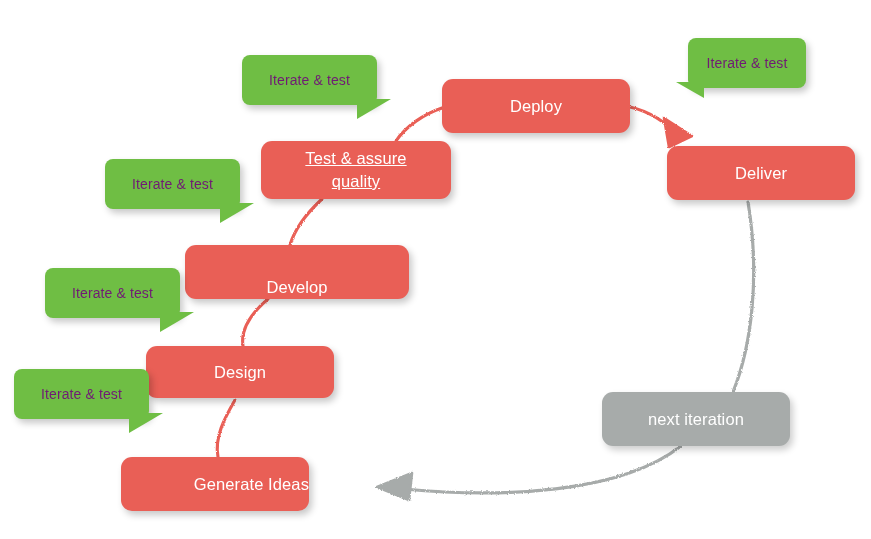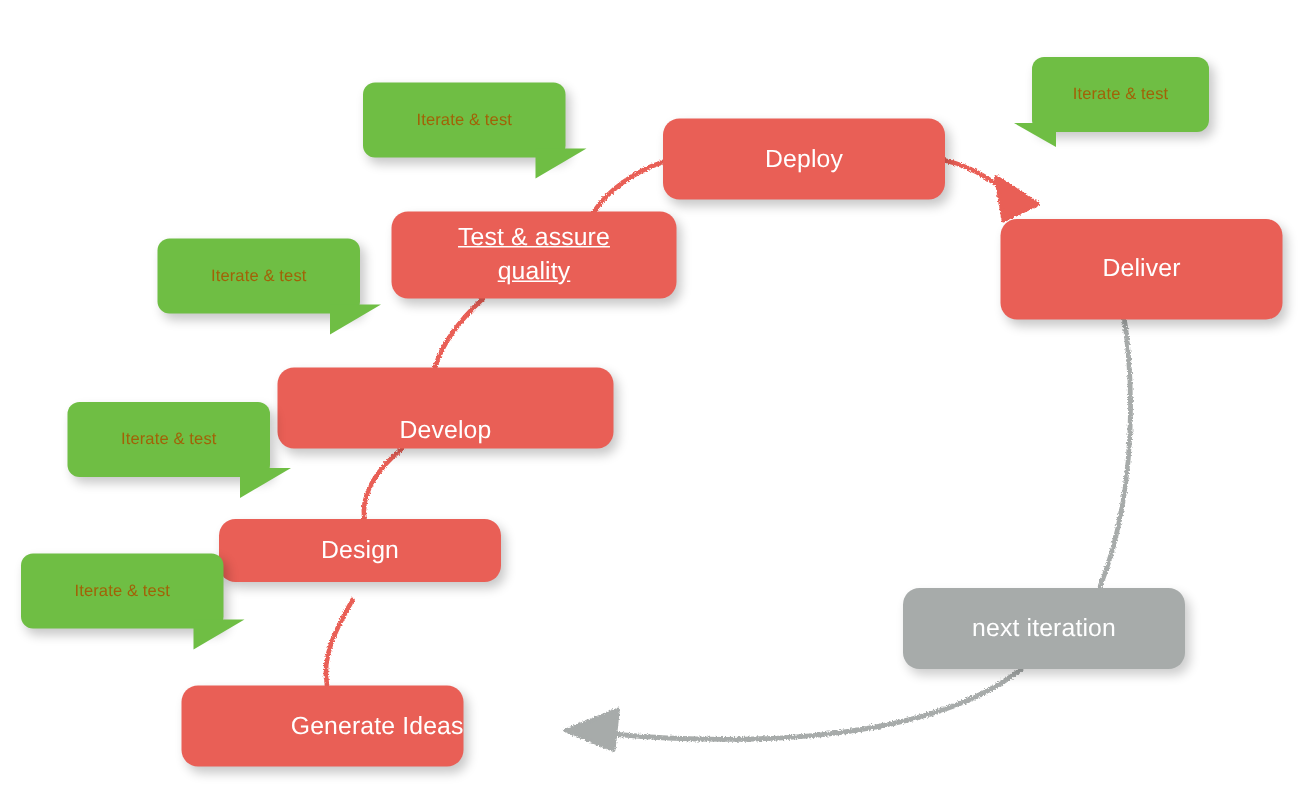--- a/index.html
+++ b/index.html
@@ -61,22 +61,22 @@
   }
   .bubble .label {
     position: absolute;
     left: 0;
     top: 0;
     right: 0;
     bottom: 0;
     display: flex;
     align-items: center;
     justify-content: center;
-    color: #a16207;
-    font-size: 11px;
+    color: #701a75;
+    font-size: 14px;
     letter-spacing: 0.1px;
     z-index: 2;
   }
   .bubble .tail {
     position: absolute;
     width: 0;
     height: 0;
     z-index: 1;
   }
   
@@ -137,37 +137,37 @@
 
     <g filter="url(#roughg)">
       <path d="M377,487 L412,473 L409,500 Z" fill="#a7abaa" stroke="#a7abaa" stroke-width="2.6" stroke-linejoin="round"></path>
     </g>
   </svg>
 
   <div class="node red" style="left:121px; top:457px; width:188px; height:54px;justify-content:flex-end;">
     <span>Generate Ideas</span>
   </div>
 
-  <div class="node red" style="left:146px; top:346px; width:188px; height:42px;">
+  <div class="node red" style="left:146px; top:346px; width:188px; height:52px;">
     <span>Design</span>
   </div>
 
   <div class="node red" style="left:185px; top:245px; width:224px; height:54px;align-items:flex-end;">
     <span>Develop</span>
   </div>
 
   <div class="node red" style="left:261px; top:141px; width:190px; height:58px; padding:0 22px;text-decoration:underline;">
     <span>Test &amp; assure quality</span>
   </div>
 
   <div class="node red" style="left:442px; top:79px; width:188px; height:54px;">
     <span>Deploy</span>
   </div>
 
-  <div class="node red" style="left:667px; top:146px; width:188px; height:67px;">
+  <div class="node red" style="left:667px; top:146px; width:188px; height:54px;">
     <span>Deliver</span>
   </div>
 
   <div class="node gray" style="left:602px; top:392px; width:188px; height:54px;">
     <span>next iteration</span>
   </div>
 
   <div class="bubble tail-br" style="left:242px; top:55px; width:135px; height:50px;">
     <div class="body"></div>
     <div class="tail"></div>

